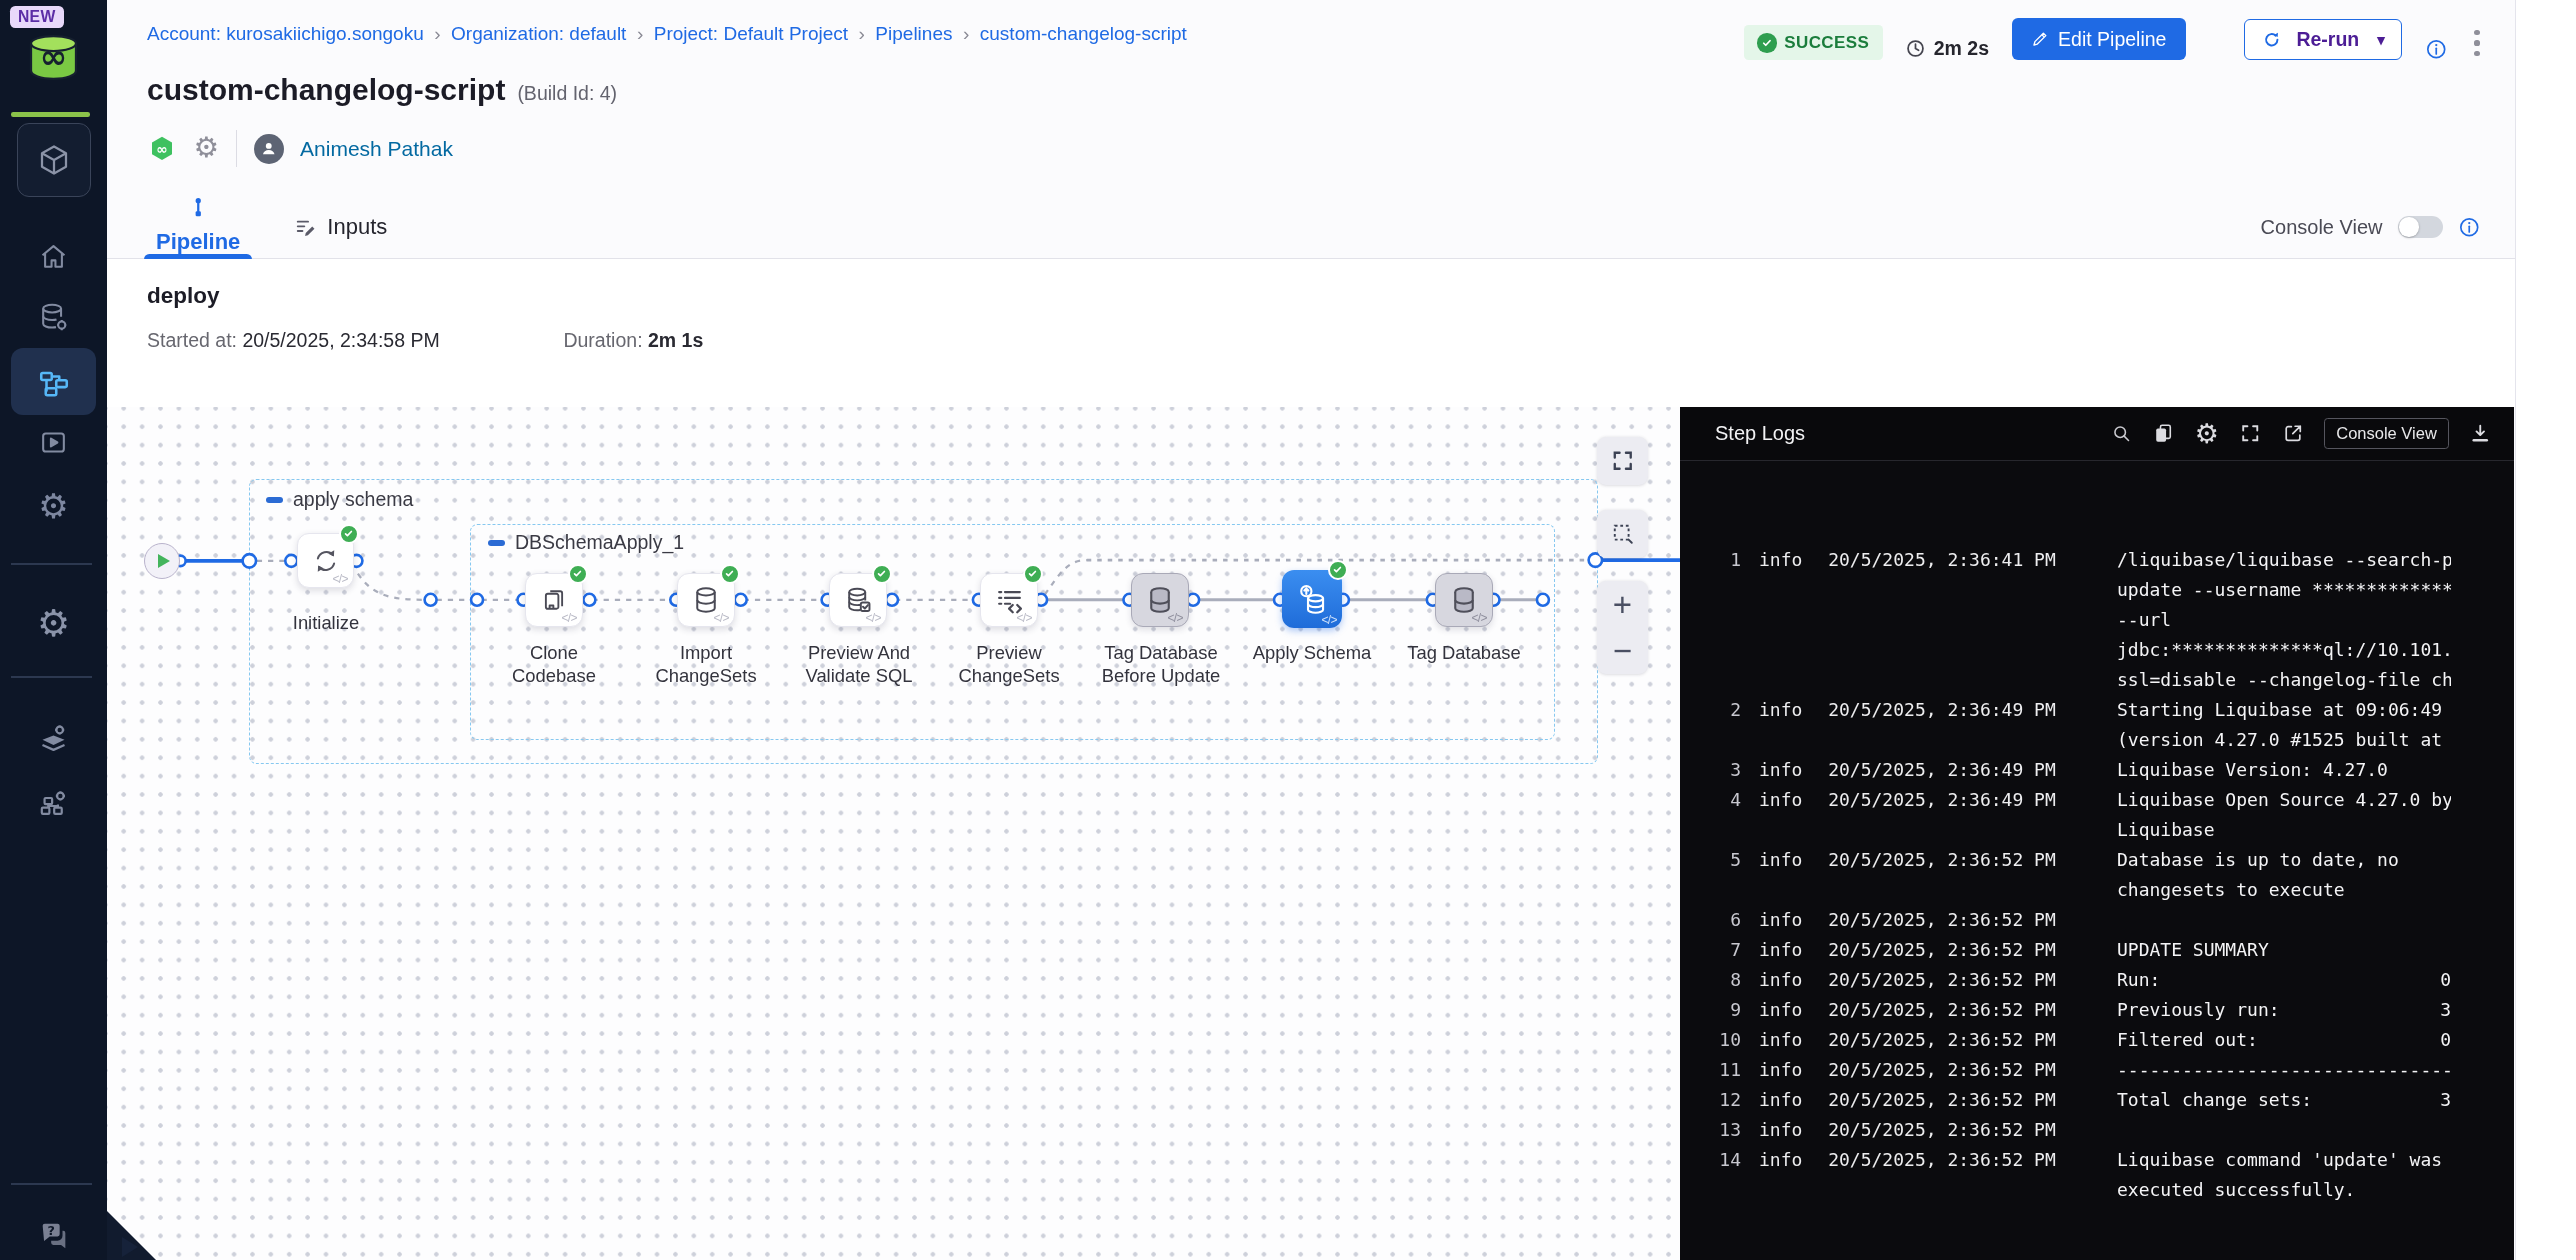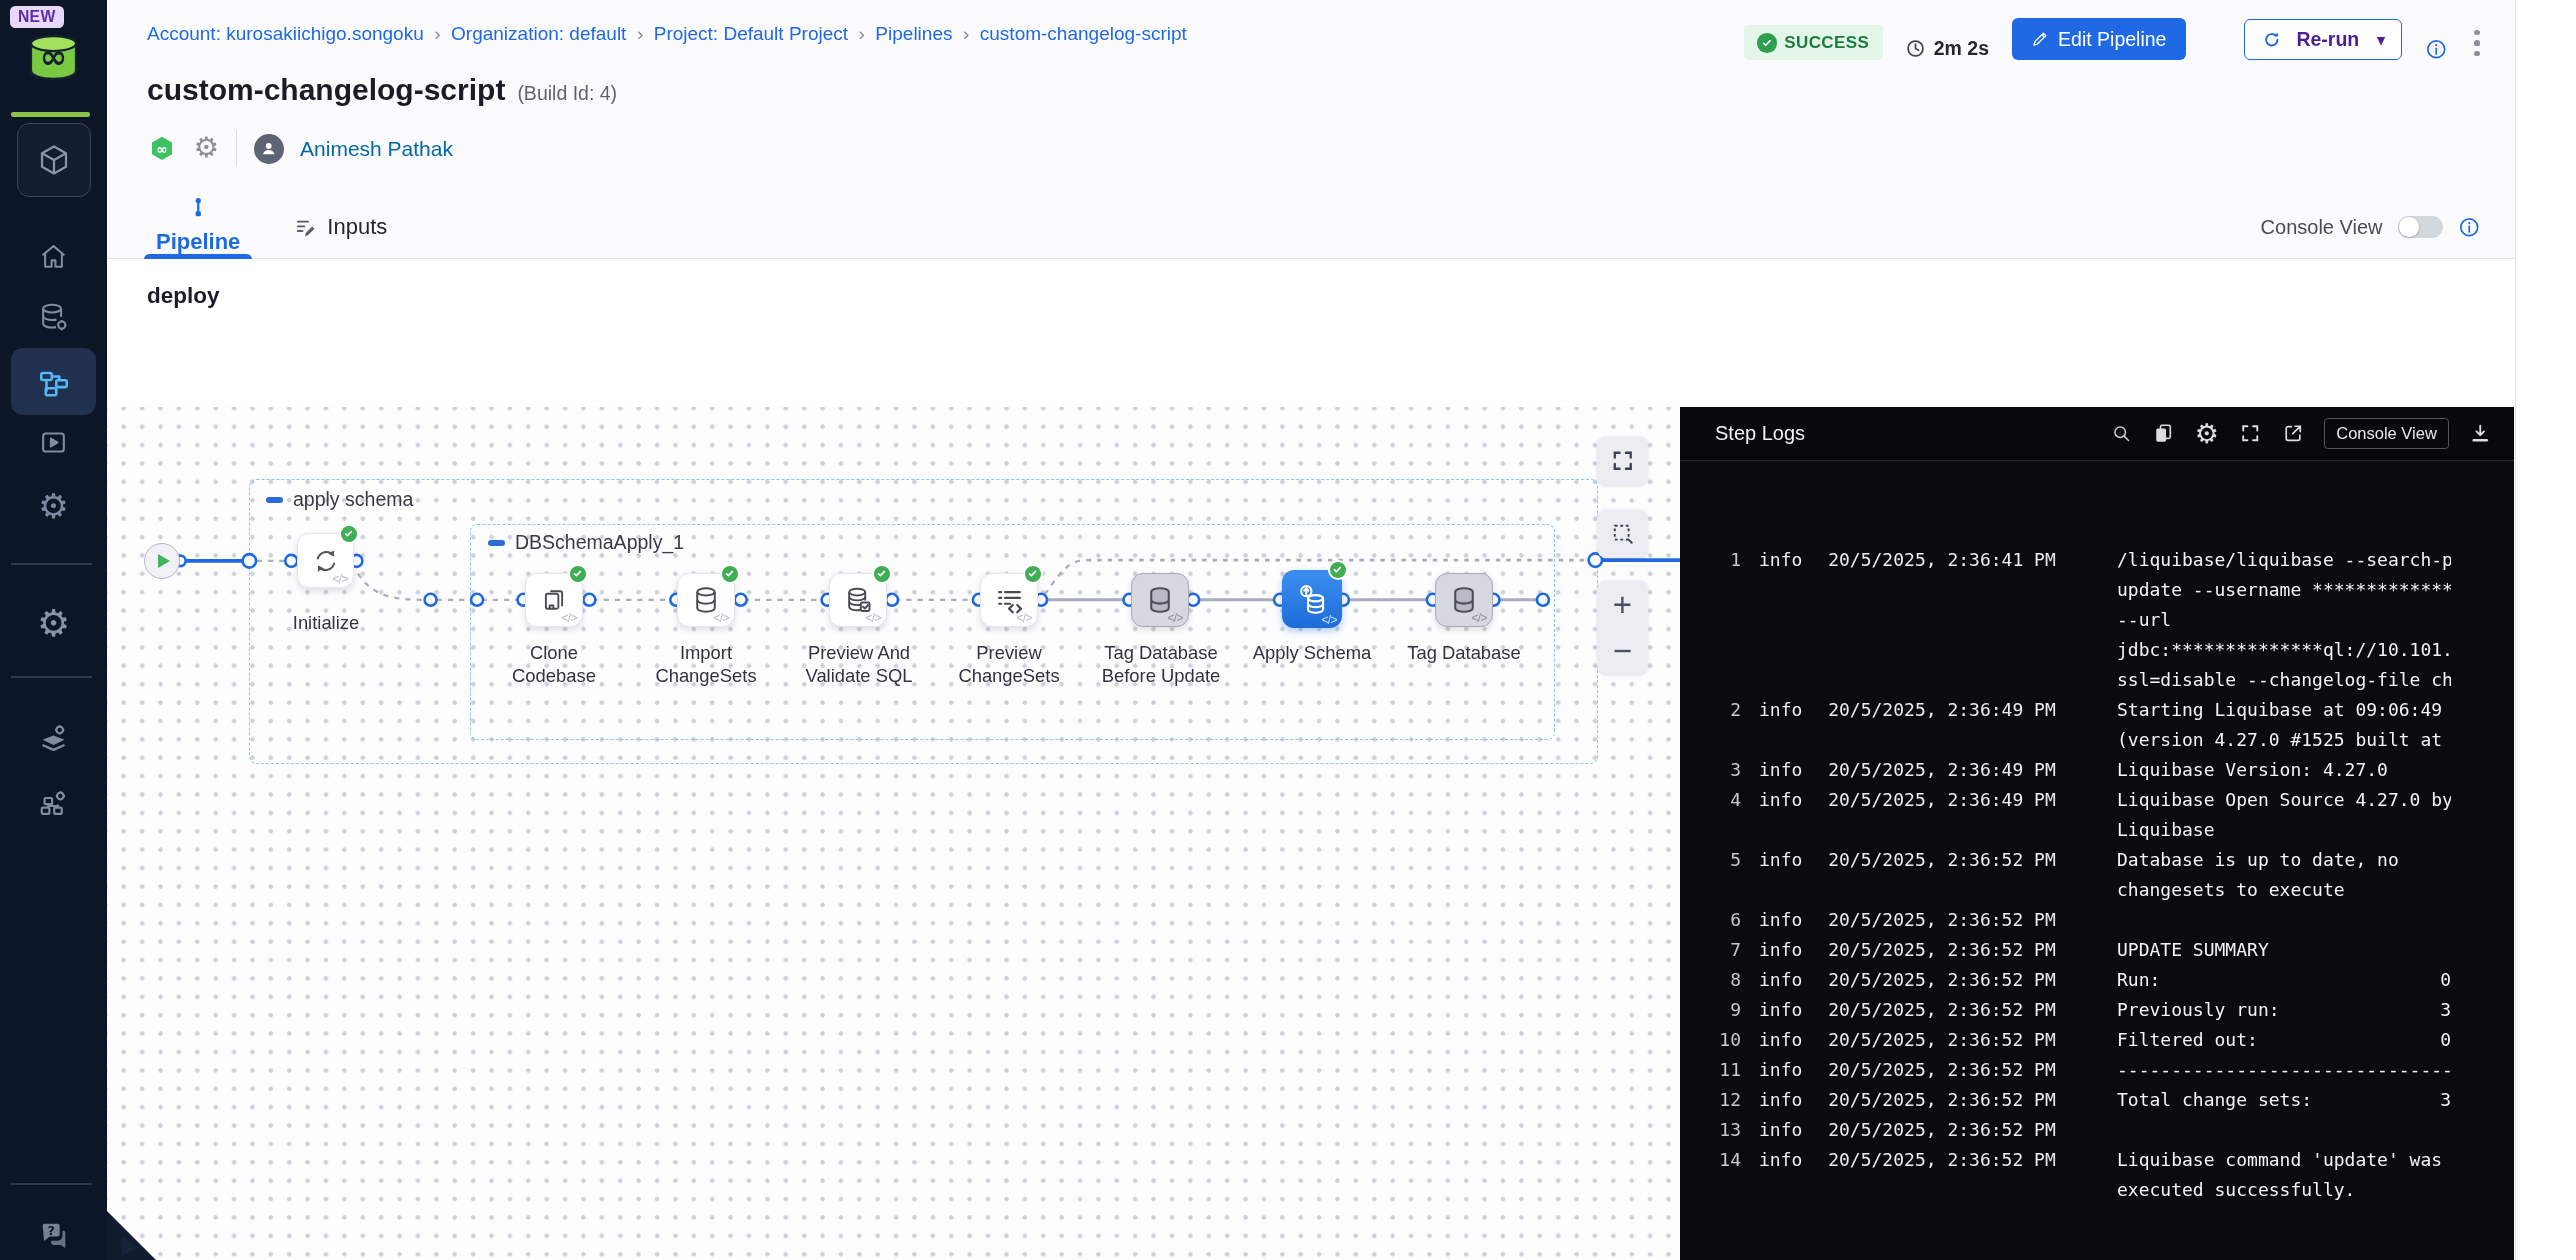--- a/index.html
+++ b/index.html
@@ -333,20 +333,30 @@
               <circle cx="12" cy="12" r="9"></circle>
               <path d="M12 11v6" stroke-linecap="round"></path>
               <circle cx="12" cy="7.5" r="1.2" fill="#1f6ae4" stroke="none"></circle>
             </svg>
         </span>
       </div>
     </div>
 
     <section class="stagebar">
       <div class="stage-name">deploy</div>
+      <div class="stage-meta">
+        <span class="grp1">
+          <span>Started at:</span>
+          <span class="val">20/5/2025, 2:34:58 PM</span>
+        </span>
+        <span>
+          <span>Duration:</span>
+          <span class="val b">2m 1s</span>
+        </span>
+      </div>
     </section>
 
     <div class="workspace">
 
       <div class="canvas">
 
         <div class="group" style="left:142px; top:72px; width:1349px; height:285px;"></div>
         <div class="group" style="left:363px; top:117px; width:1085px; height:216px;"></div>
         <div class="group-label" style="left:159px; top:81px;">
           <span class="minus"></span>

